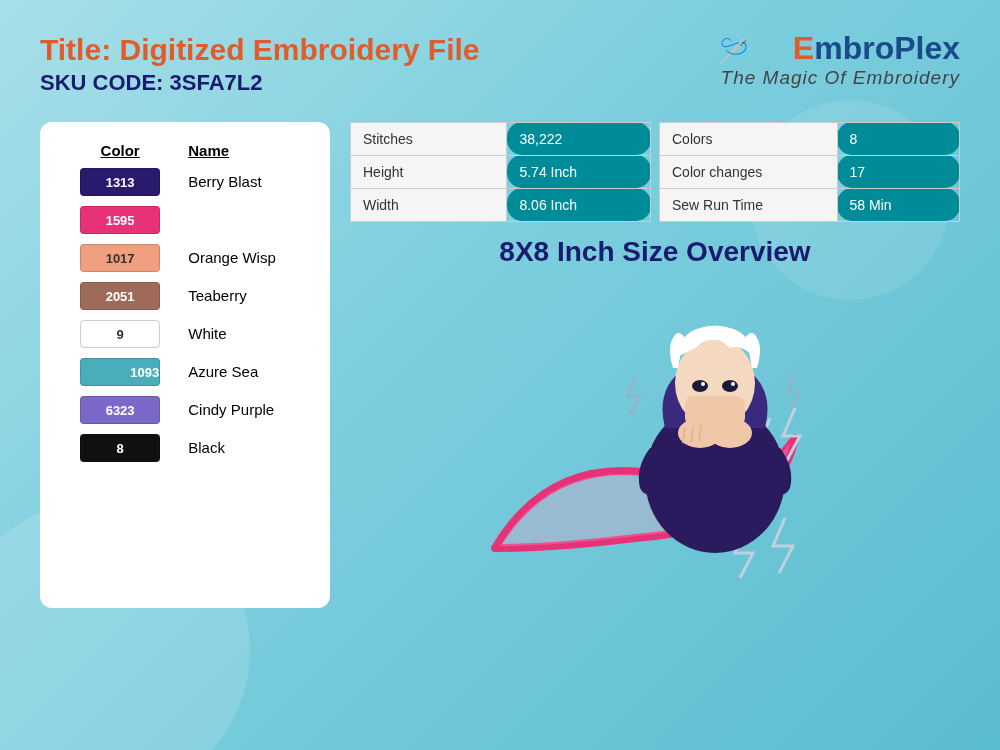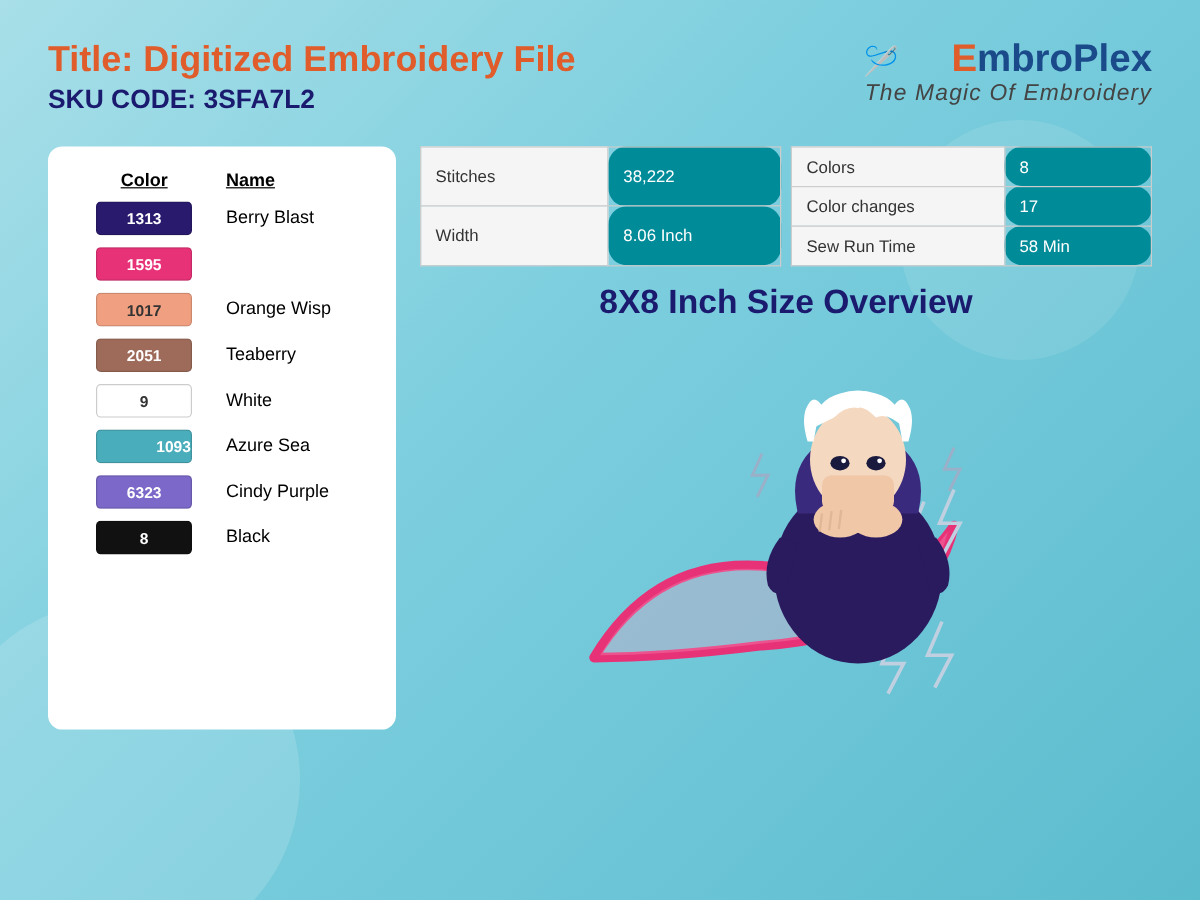--- a/index.html
+++ b/index.html
@@ -259,20 +259,24 @@
 
       <div class="stats-grid">
 
         <table class="stats-table">
           <tbody id="stats-left-tbody">
               <tr>
                 <td class="stat-label">Stitches</td>
                 <td class="stat-value">38,222</td>
               </tr>
               <tr>
+                <td class="stat-label">Height</td>
+                <td class="stat-value">5.74 Inch</td>
+              </tr>
+              <tr>
                 <td class="stat-label">Width</td>
                 <td class="stat-value">8.06 Inch</td>
               </tr>
             </tbody>
         </table>
 
         <table class="stats-table">
           <tbody id="stats-right-tbody">
               <tr>
                 <td class="stat-label">Colors</td>

